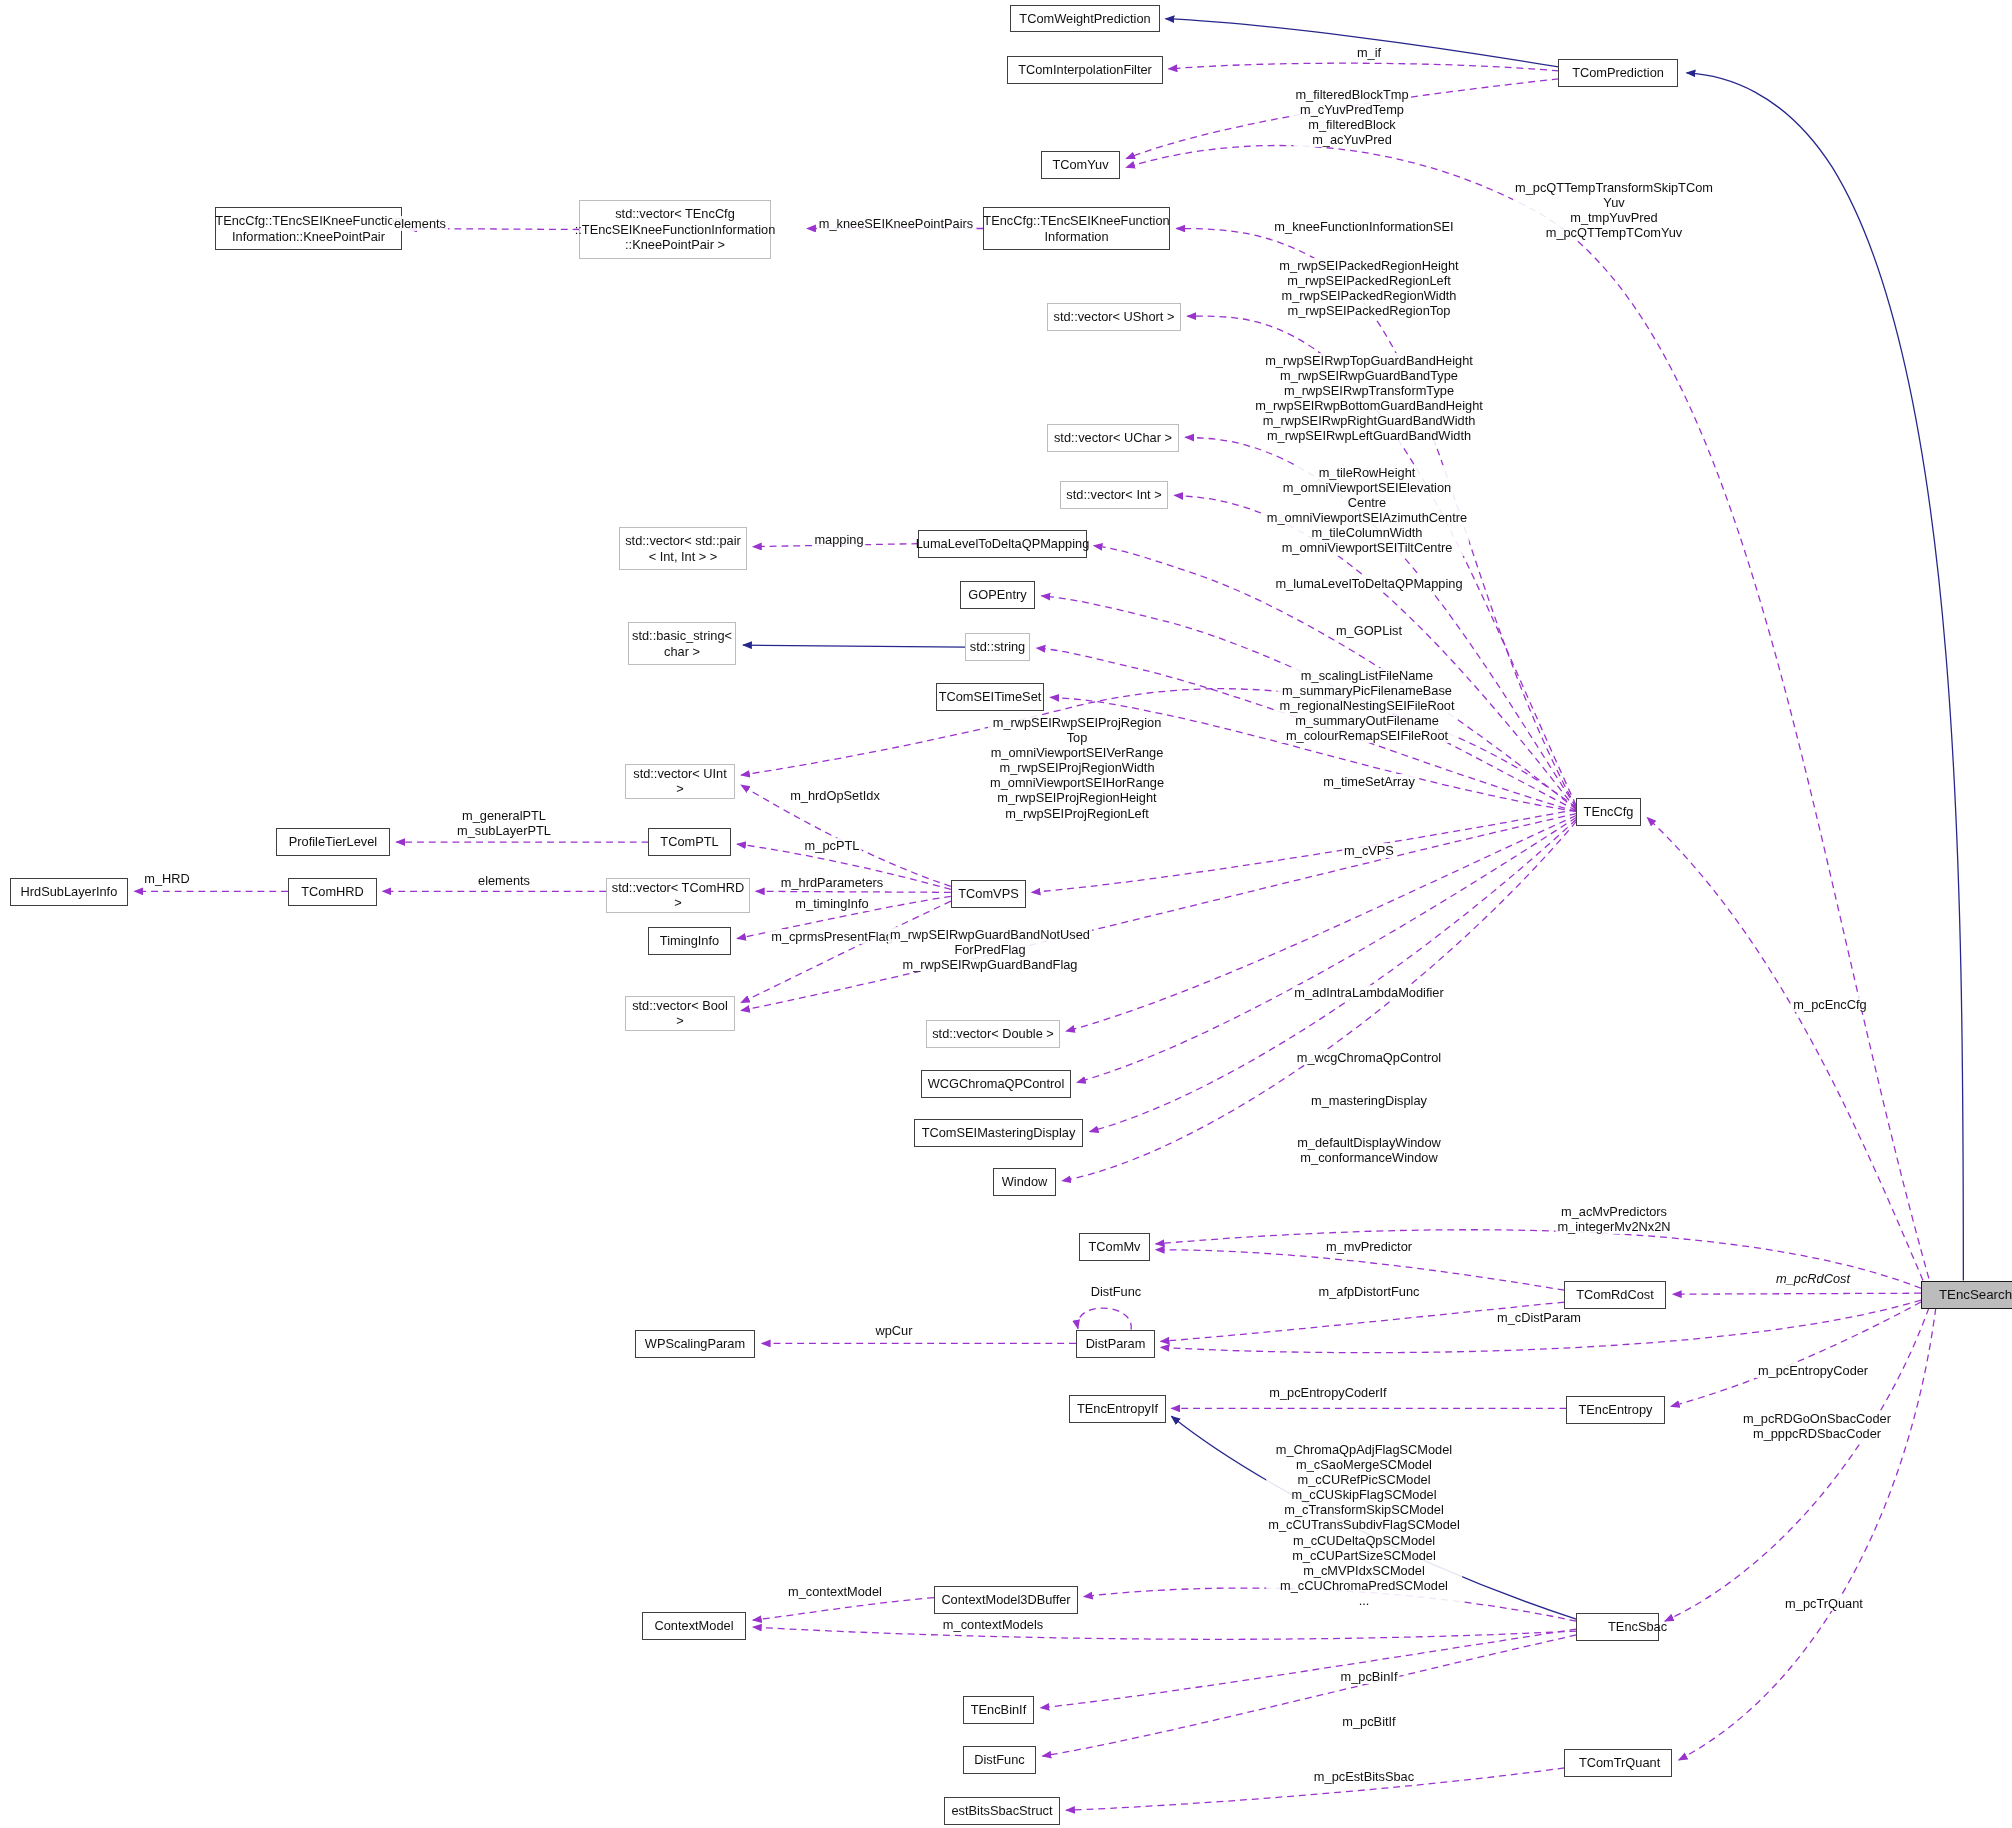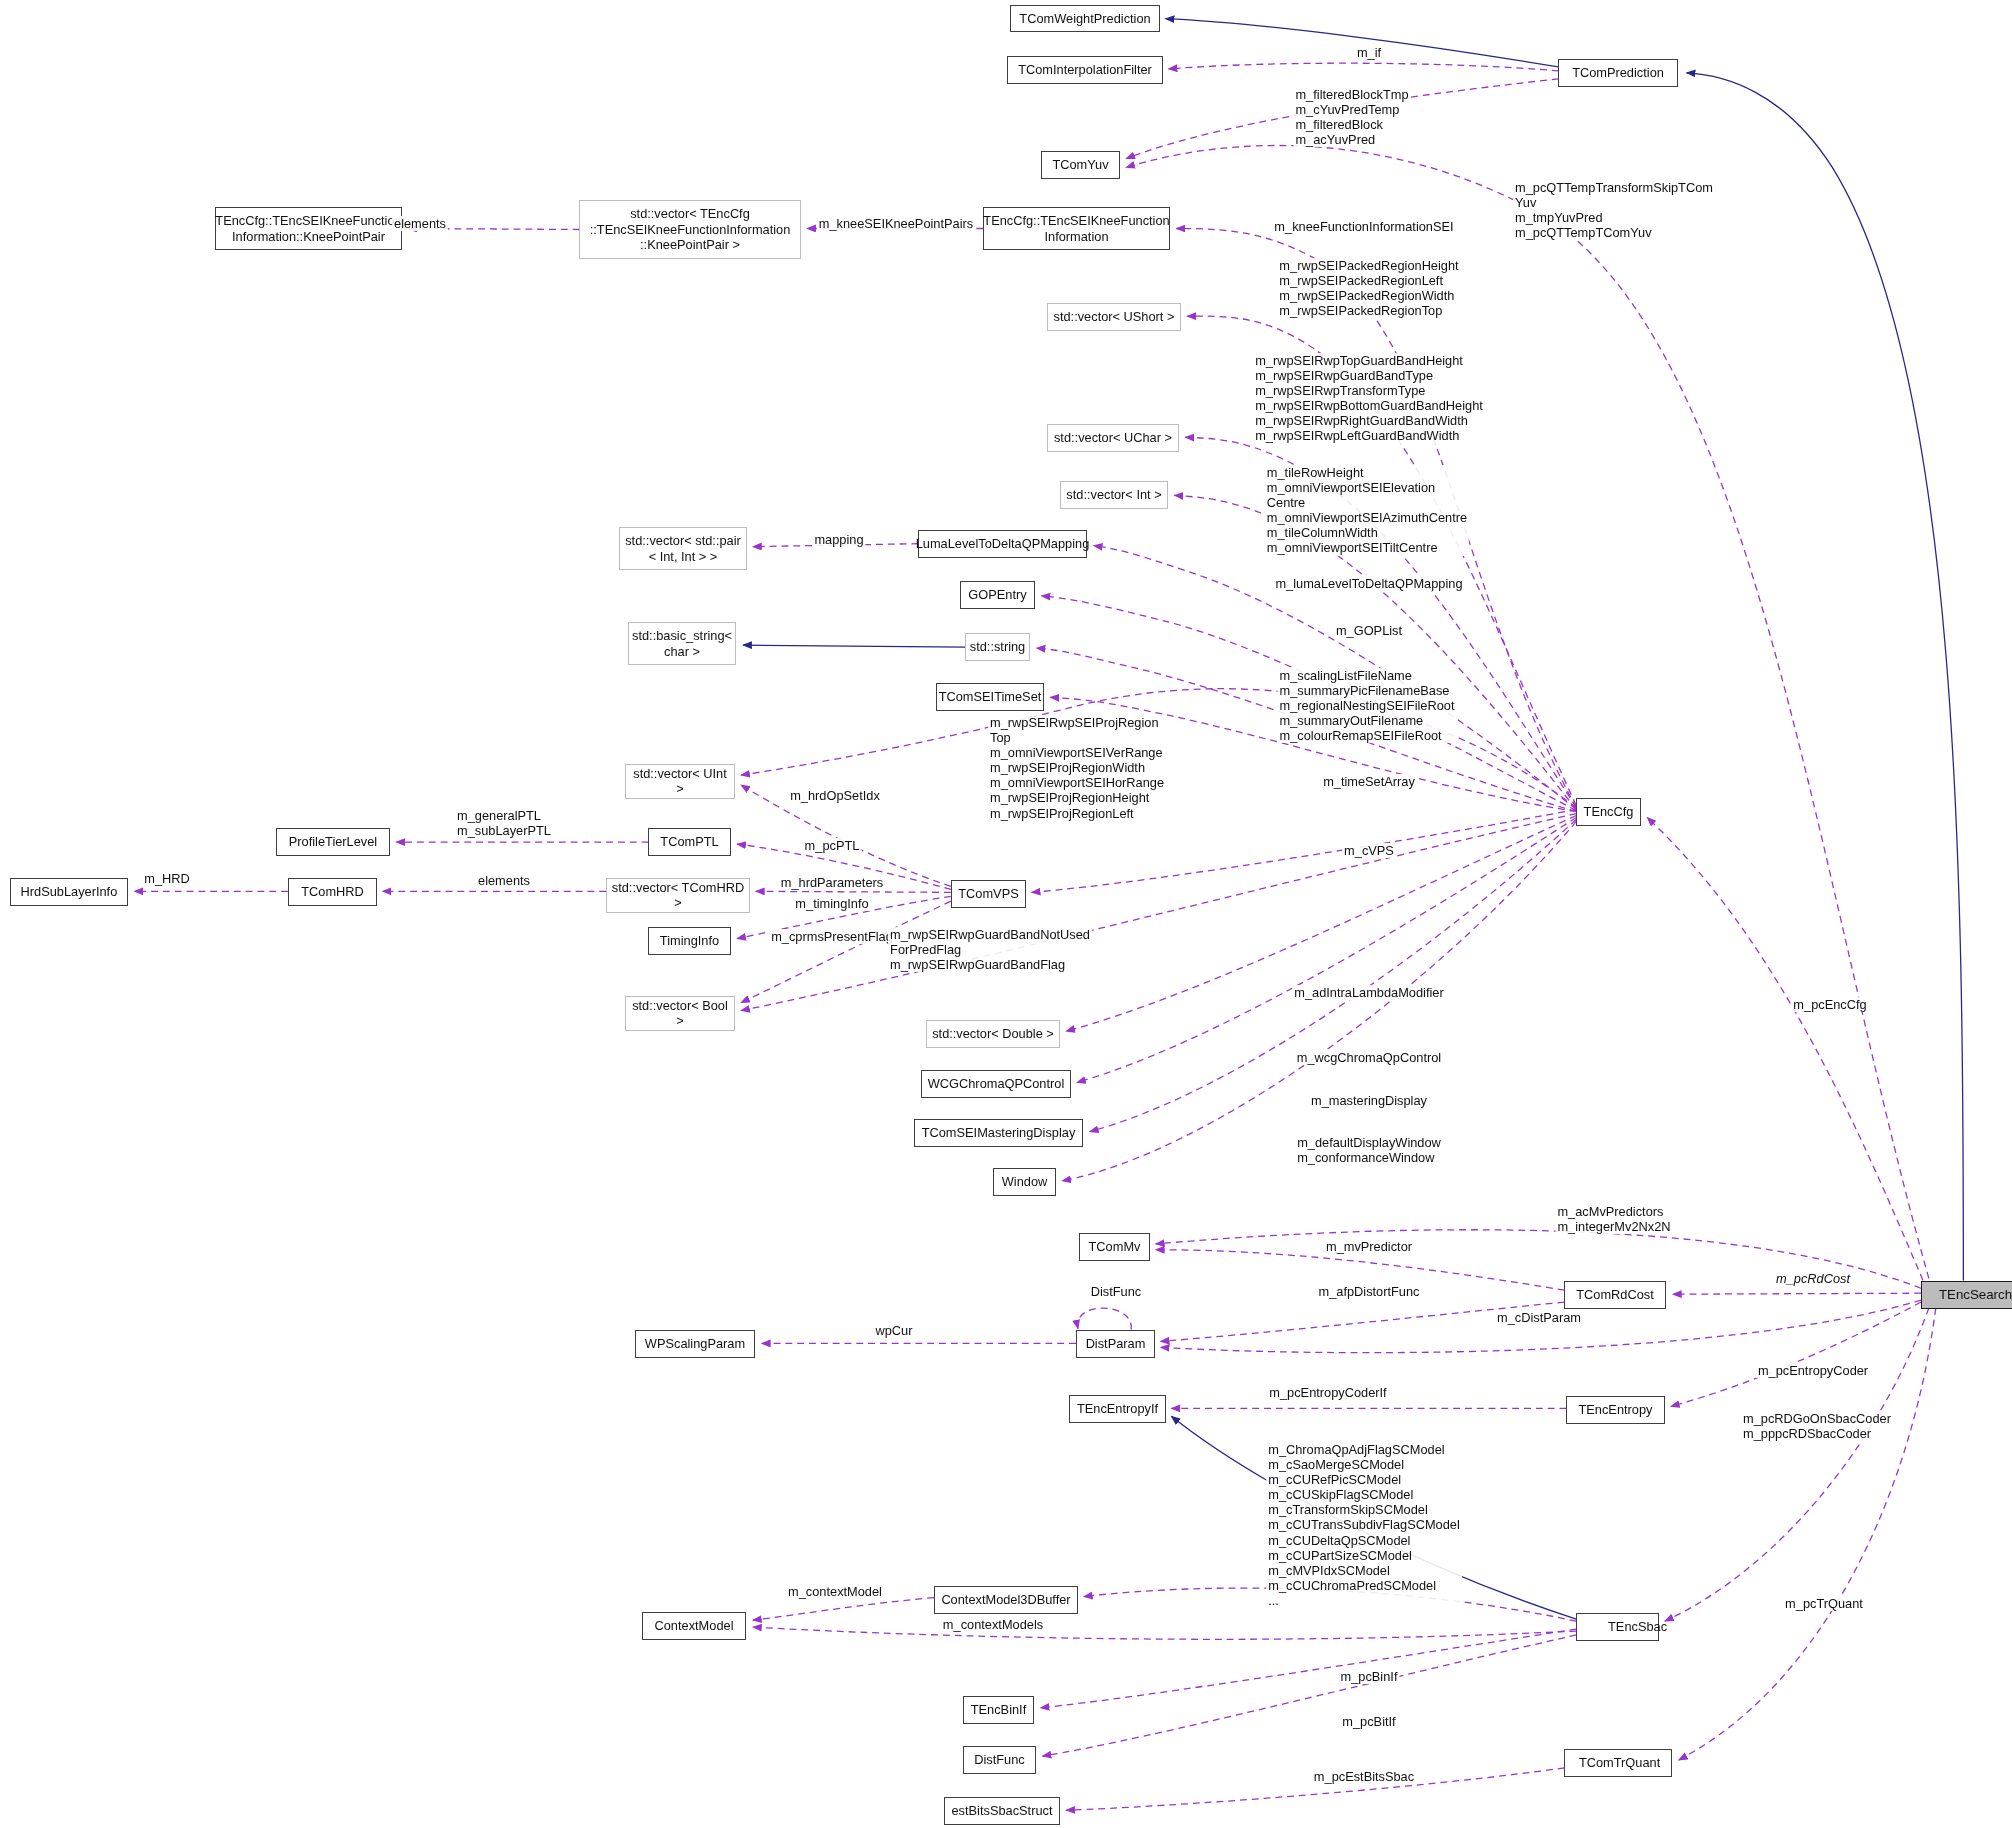--- a/index.html
+++ b/index.html
@@ -5,21 +5,21 @@
   html,body{margin:0;padding:0;background:#ffffff;}
   #canvas{position:relative;width:2013px;height:1828px;background:#ffffff;overflow:hidden;
           font-family:"Liberation Sans","DejaVu Sans",sans-serif;}
   #edges{position:absolute;left:0;top:0;width:2013px;height:1828px;}
   .node{position:absolute;background:#ffffff;border:1.4px solid #3f3f3f;color:#111;
         display:flex;align-items:center;justify-content:center;text-align:center;
         font-size:12.8px;line-height:1.2;white-space:pre-line;padding:1px 3.9px;box-sizing:border-box;}
   .node.template{border:1px solid #bdbdbd;color:#111;}
   .node.main{background:#bcbcbc;border:1.6px solid #1c1c1c;font-size:13.3px;}
   .elabel{position:absolute;transform:translateX(-50%);font-size:12.8px;line-height:1.18;color:#101010;
-          white-space:pre-line;background:rgba(255,255,255,.88);padding:0 2px;}
+          text-align:center;white-space:pre-line;background:rgba(255,255,255,.88);padding:0 2px;}
 </style>
 </head>
 <body>
 
 <div id="canvas">
   <svg id="edges" width="2013" height="1828" viewBox="0 0 2043 1856">
     <defs>
       <marker id="arrP" markerWidth="11" markerHeight="9" refX="9" refY="4" orient="auto" markerUnits="userSpaceOnUse">
         <path d="M0,0 L10,4 L0,8 z" fill="#9a32cd"></path>
       </marker>
@@ -99,21 +99,21 @@
       <div class="node" style="left: 921px; top: 1070px; width: 150px; min-height: 27.6px;">WCGChromaQPControl</div>
       <div class="node" style="left: 914px; top: 1119px; width: 169px; min-height: 27.6px;">TComSEIMasteringDisplay</div>
       <div class="node" style="left: 993px; top: 1168px; width: 63px; min-height: 27.6px;">Window</div>
       <div class="node" style="left: 1079px; top: 1233px; width: 71px; min-height: 27.6px;">TComMv</div>
       <div class="node" style="left: 1076px; top: 1330px; width: 79px; min-height: 27.6px;">DistParam</div>
       <div class="node" style="left: 1069px; top: 1395px; width: 97px; min-height: 27.6px;">TEncEntropyIf</div>
       <div class="node" style="left: 934px; top: 1586px; width: 144px; min-height: 27.6px;">ContextModel3DBuffer</div>
       <div class="node" style="left: 963px; top: 1696px; width: 71px; min-height: 27.6px;">TEncBinIf</div>
       <div class="node" style="left: 963px; top: 1746px; width: 73px; min-height: 27.6px;">DistFunc</div>
       <div class="node" style="left: 944px; top: 1797px; width: 116px; min-height: 27.6px;">estBitsSbacStruct</div>
-      <div class="node template" style="left: 579px; top: 200px; width: 222px; min-height: 59px;">std::vector&lt; TEncCfg
+      <div class="node template" style="left: 579px; top: 200px; width: 192px; min-height: 59px;">std::vector&lt; TEncCfg
 ::TEncSEIKneeFunctionInformation
 ::KneePointPair &gt;</div>
       <div class="node template" style="left: 619px; top: 527px; width: 128px; min-height: 43px;">std::vector&lt; std::pair
 &lt; Int, Int &gt; &gt;</div>
       <div class="node template" style="left: 628px; top: 622px; width: 108px; min-height: 43px;">std::basic_string&lt;
 char &gt;</div>
       <div class="node template" style="left: 625px; top: 764px; width: 110px; min-height: 27.6px;">std::vector&lt; UInt &gt;</div>
       <div class="node" style="left: 648px; top: 828px; width: 83px; min-height: 27.6px;">TComPTL</div>
       <div class="node template" style="left: 606px; top: 878px; width: 144px; min-height: 27.6px;">std::vector&lt; TComHRD &gt;</div>
       <div class="node" style="left: 648px; top: 927px; width: 83px; min-height: 27.6px;">TimingInfo</div>

